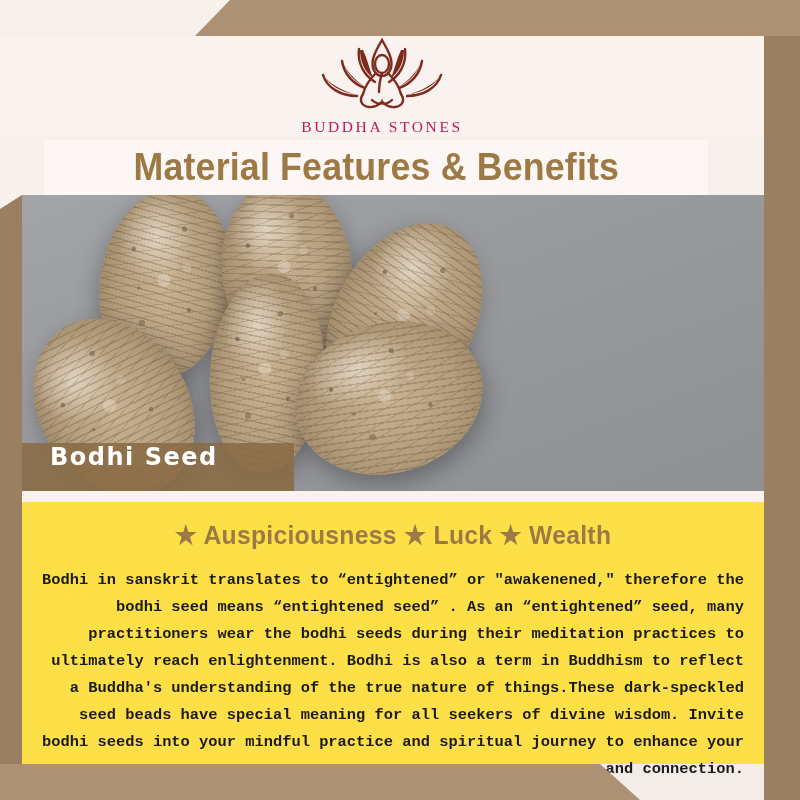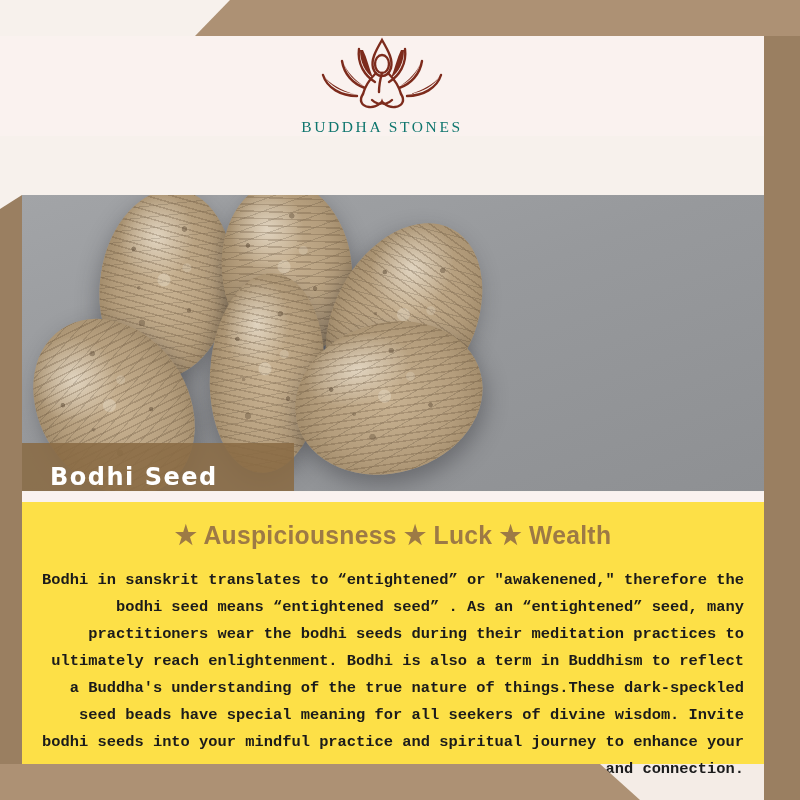--- a/index.html
+++ b/index.html
@@ -81,21 +81,21 @@
     z-index: 1;
   }
   .logo-mark {
     margin-top: -2px;
   }
   .logo-word {
     margin-top: 2px;
     font-family: "Liberation Serif", serif;
     font-size: 15.5px;
     letter-spacing: 2.6px;
-    color: #0f766e;
+    color: #be185d;
     font-weight: 400;
   }
 
   
   .title-banner {
     position: absolute;
     top: 140px;
     left: 44px;
     width: 664px;
     height: 55px;
@@ -178,21 +178,21 @@
 
   
   .seed-label {
     position: absolute;
     left: 22px;
     top: 443px;
     width: 272px;
     height: 48px;
     background: rgba(138,107,68,0.88);
     display: flex;
-    align-items: flex-end;
+    align-items: flex-start;
     z-index: 4;
   }
   .seed-label-text {
     margin-left: 28px;
     color: #ffffff;
     font-family: "DejaVu Sans", sans-serif;
     font-weight: 700;
     font-size: 24px;
     letter-spacing: 1.5px;
   }
@@ -278,20 +278,23 @@
           <path d="M85 39 C 83 46, 82 52, 82 58"></path>
 
           <path d="M66 60 C 62 66, 64 72, 72 73 C 79 74, 82 70, 85 68 C 88 70, 91 74, 98 73 C 106 72, 108 66, 104 60"></path>
           <path d="M75 66 C 79 70, 84 71, 85 68 C 86 71, 91 70, 95 66"></path>
         </g>
       </svg>
     </div>
     <div class="logo-word">BUDDHA STONES</div>
   </div>
 
+  <div class="title-banner">
+    <div class="title-text">Material Features &amp; Benefits</div>
+  </div>
 
   <div class="photo">
     <div class="seed seed-a">
       <div class="body">
           <div class="grain"></div>
           <div class="speck"></div>
         </div>
     </div>
     <div class="seed seed-b">
       <div class="body">

